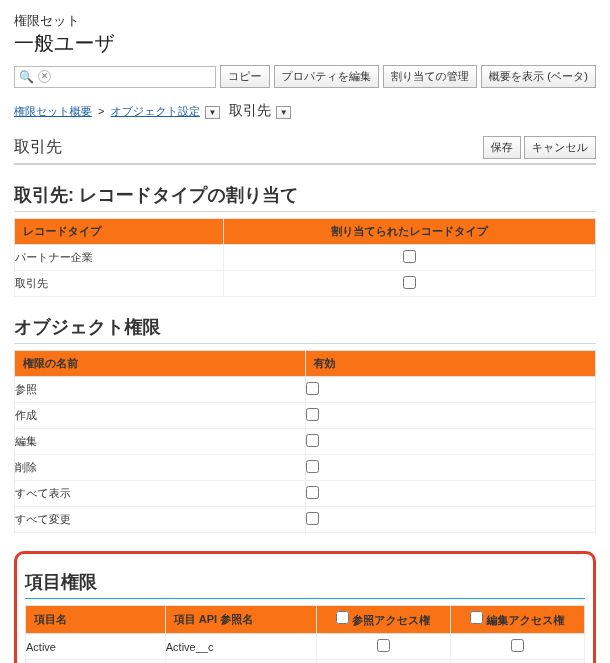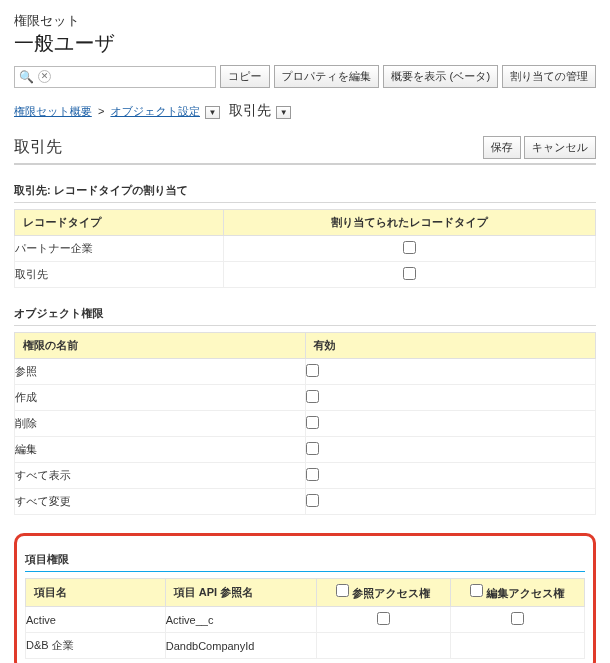--- a/index.html
+++ b/index.html
@@ -55,30 +55,30 @@
     margin-left: 2px; vertical-align: middle;
     cursor: pointer;
   }
   .bc-current { font-size: 14px; margin-left: 6px; }
   .section-header {
     display: flex; justify-content: space-between; align-items: center;
     border-bottom: 2px solid #d0d0d0; padding-bottom: 4px; margin-bottom: 14px;
   }
   .section-header h2 { font-size: 16px; font-weight: normal; margin: 0; color: #333; }
   .sec-title {
-    font-size: 11px; font-weight: bold; color: #333;
+    font-size: 18px; font-weight: bold; color: #333;
     border-bottom: 1px solid #d7d7d7; padding: 4px 0; margin-top: 14px;
   }
   table.grid {
     width: 100%; border-collapse: collapse;
     margin-top: 6px;
     border-top: 1px solid #d7d7d7;
   }
   table.grid th {
-    background: #fef9c3;
+    background: #f97316;
     border: 1px solid #e0e0e0;
     text-align: left;
     padding: 5px 8px;
     font-size: 11px;
     font-weight: bold;
   }
   table.grid td {
     border: 1px solid #eee;
     padding: 5px 0;
     font-size: 11px;
@@ -99,22 +99,22 @@
 <div class="subtitle">権限セット</div>
 <h1 class="title">一般ユーザ</h1>
 
 <div class="toolbar">
   <div class="search-box">
     <span class="mag">🔍</span>
     <span class="clear">✕</span>
   </div>
   <button class="btn">コピー</button>
   <button class="btn">プロパティを編集</button>
+  <button class="btn">割り当ての管理</button>
   <button class="btn">概要を表示 (ベータ)</button>
-  <button class="btn">割り当ての管理</button>
 </div>
 
 <div class="breadcrumb">
   <a href="#">権限セット概要</a>
   &nbsp;&gt;&nbsp;
   <a href="#">オブジェクト設定</a>
   <span class="dd">▼</span>
   <span class="bc-current">取引先</span>
   <span class="dd">▼</span>
 </div>
@@ -158,25 +158,25 @@
   <tbody id="op-body">
       <tr>
         <td>参照</td>
         <td><input type="checkbox" style=""></td>
       </tr>
       <tr>
         <td>作成</td>
         <td><input type="checkbox" style=""></td>
       </tr>
       <tr>
+        <td>編集</td>
+        <td><input type="checkbox" style=""></td>
+      </tr>
+      <tr>
         <td>削除</td>
-        <td><input type="checkbox" style=""></td>
-      </tr>
-      <tr>
-        <td>編集</td>
         <td><input type="checkbox" style=""></td>
       </tr>
       <tr>
         <td>すべて表示</td>
         <td><input type="checkbox" style=""></td>
       </tr>
       <tr>
         <td>すべて変更</td>
         <td><input type="checkbox" style=""></td>
       </tr>

